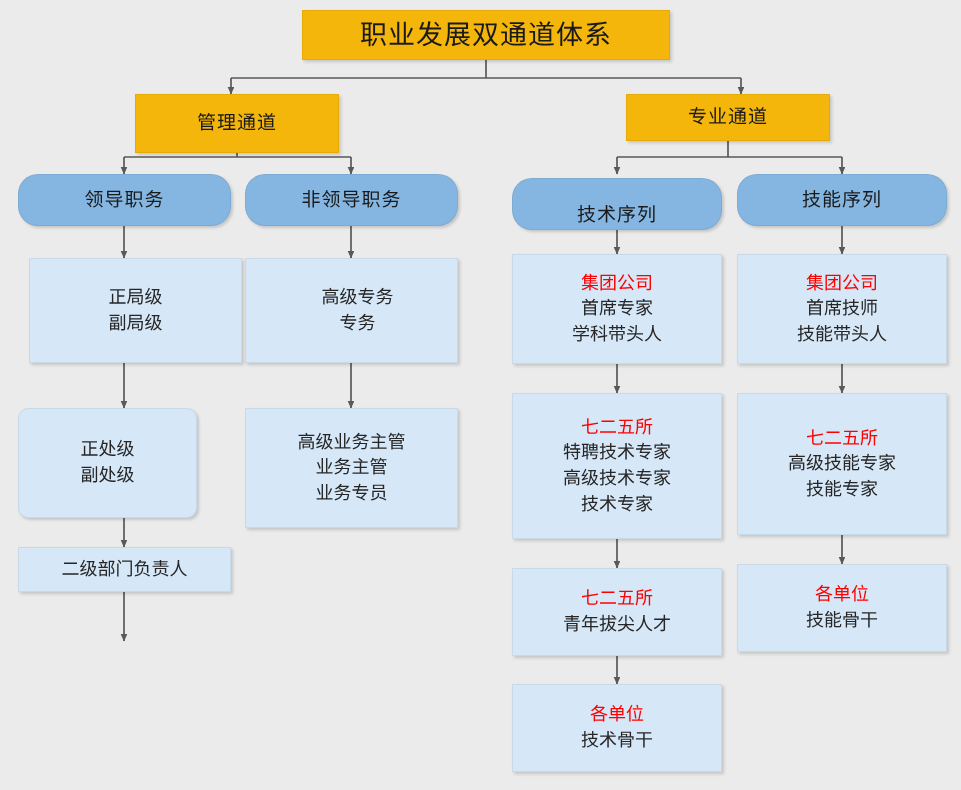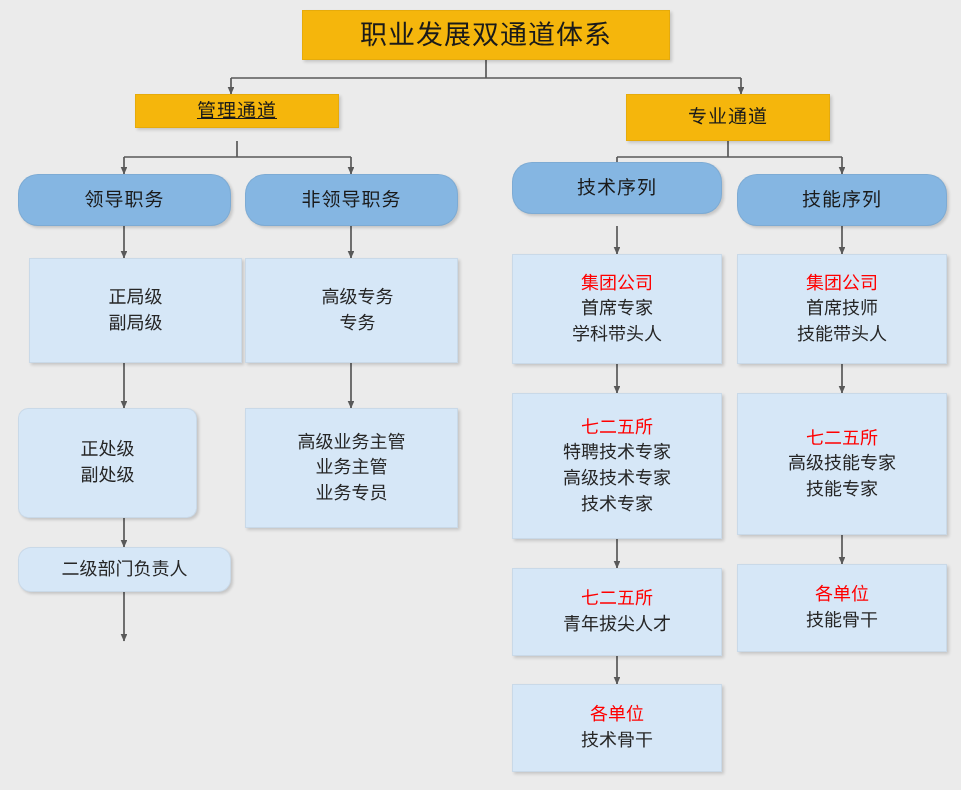--- a/index.html
+++ b/index.html
@@ -115,49 +115,49 @@
       <path d="M842,226 L842,254" marker-end="url(#arrow)"></path>
       <path d="M842,364 L842,393" marker-end="url(#arrow)"></path>
       <path d="M842,535 L842,564" marker-end="url(#arrow)"></path>
     </g>
   </svg>
 
   <div class="node root" style="left:302px; top:10px; width:368px; height:50px;">
     <span class="line">职业发展双通道体系</span>
   </div>
 
-  <div class="node channel" style="left:135px; top:94px; width:204px; height:34px;text-decoration:underline;">
+  <div class="node channel" style="left:135px; top:94px; width:204px; height:59px;">
     <span class="line">管理通道</span>
   </div>
   <div class="node channel" style="left:626px; top:94px; width:204px; height:47px;">
     <span class="line">专业通道</span>
   </div>
 
   <div class="node category" style="left:18px; top:174px; width:213px; height:52px;">
     <span class="line">领导职务</span>
   </div>
   <div class="node category" style="left:245px; top:174px; width:213px; height:52px;">
     <span class="line">非领导职务</span>
   </div>
-  <div class="node category" style="left:512px; top:162px; width:210px; height:52px;">
+  <div class="node category" style="left:512px; top:178px; width:210px; height:52px;justify-content:flex-end;">
     <span class="line">技术序列</span>
   </div>
   <div class="node category" style="left:737px; top:174px; width:210px; height:52px;">
     <span class="line">技能序列</span>
   </div>
 
   <div class="node detail" style="left:18px; top:258px; width:213px; height:105px;margin-left:11px;">
     <span class="line">正局级</span>
     <span class="line">副局级</span>
   </div>
   <div class="node detail" style="left:18px; top:408px; width:179px; height:110px;border-radius:10px;">
     <span class="line">正处级</span>
     <span class="line">副处级</span>
   </div>
-  <div class="node detail" style="left:18px; top:547px; width:213px; height:45px;border-radius:13px;">
+  <div class="node detail" style="left:18px; top:547px; width:213px; height:45px;">
     <span class="line">二级部门负责人</span>
   </div>
 
   <div class="node detail" style="left:245px; top:258px; width:213px; height:105px;padding-left:12px;">
     <span class="line">高级专务</span>
     <span class="line">专务</span>
   </div>
   <div class="node detail" style="left:245px; top:408px; width:213px; height:120px;">
     <span class="line">高级业务主管</span>
     <span class="line">业务主管</span>

